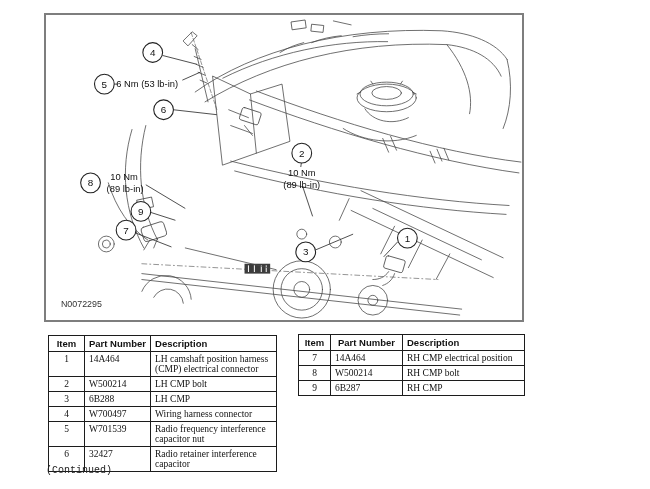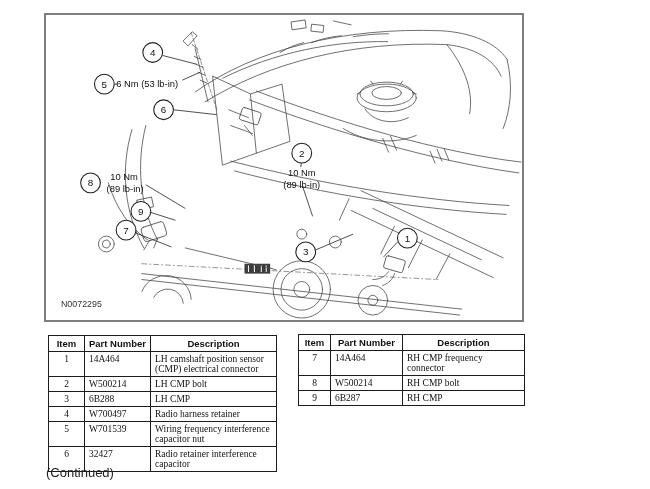--- a/index.html
+++ b/index.html
@@ -19,29 +19,29 @@
     font-family: "Liberation Sans", sans-serif; font-size: 10px; fill: #111;
     text-anchor: middle; dominant-baseline: central;
   }
   .torque-text { font-family: "Liberation Sans", sans-serif; font-size: 9.5px; fill: #111; }
   .fig-num { font-family: "Liberation Sans", sans-serif; font-size: 9px; fill: #333; }
 
   table.parts { position: absolute; border-collapse: collapse; background: #fff;
     font-family: "Liberation Serif", serif; font-size: 9.5px; color: #111; }
   table.parts th, table.parts td { border: 1px solid #1c1c1c; padding: 2px 4px; vertical-align: top; }
   table.parts th { font-family: "Liberation Sans", sans-serif; font-weight: bold; font-size: 9.5px;
-    text-align: center; white-space: nowrap; }
+    text-align: left; white-space: nowrap; }
   table.parts th.c, table.parts td.c { text-align: center; }
   #table-left { left: 48px; top: 335px; width: 229px; }
   #table-right { left: 298px; top: 334px; width: 227px; }
   #table-left .col-item { width: 36px; } #table-left .col-part { width: 60px; }
   #table-right .col-item { width: 32px; } #table-right .col-part { width: 72px; }
 
   .continued { position: absolute; left: 46px; top: 465px;
-    font-family: Liberation Sans, sans-serif; font-size: 13px; color: #222; }
+    font-family: Liberation Mono, monospace; font-size: 10px; color: #222; }
 </style>
 </head>
 <body>
 
 <div class="page">
 
   <div class="diagram-frame">
     <svg viewBox="0 0 480 309">
 
       <g class="sketch">
@@ -188,41 +188,41 @@
       <tr>
         <th class="c col-item">Item</th>
         <th class="c col-part">Part Number</th>
         <th>Description</th>
       </tr>
     </thead>
     <tbody>
       <tr>
         <td class="c">1</td>
         <td>14A464</td>
-        <td>LH camshaft position sensor (CMP) electrical connector</td>
+        <td>LH camshaft position harness (CMP) electrical connector</td>
       </tr>
       <tr>
         <td class="c">2</td>
         <td>W500214</td>
         <td>LH CMP bolt</td>
       </tr>
       <tr>
         <td class="c">3</td>
         <td>6B288</td>
         <td>LH CMP</td>
       </tr>
       <tr>
         <td class="c">4</td>
         <td>W700497</td>
-        <td>Radio harness retainer</td>
+        <td>Wiring harness connector</td>
       </tr>
       <tr>
         <td class="c">5</td>
         <td>W701539</td>
-        <td>Wiring frequency interference capacitor nut</td>
+        <td>Radio frequency interference capacitor nut</td>
       </tr>
       <tr>
         <td class="c">6</td>
         <td>32427</td>
         <td>Radio retainer interference capacitor</td>
       </tr>
     </tbody>
   </table>
 
   <table class="parts" id="table-right">
@@ -230,21 +230,21 @@
       <tr>
         <th class="c col-item">Item</th>
         <th class="c col-part">Part Number</th>
         <th>Description</th>
       </tr>
     </thead>
     <tbody>
       <tr>
         <td class="c">7</td>
         <td>14A464</td>
-        <td>RH CMP frequency connector</td>
+        <td>RH CMP electrical position</td>
       </tr>
       <tr>
         <td class="c">8</td>
         <td>W500214</td>
         <td>RH CMP bolt</td>
       </tr>
       <tr>
         <td class="c">9</td>
         <td>6B287</td>
         <td>RH CMP</td>

